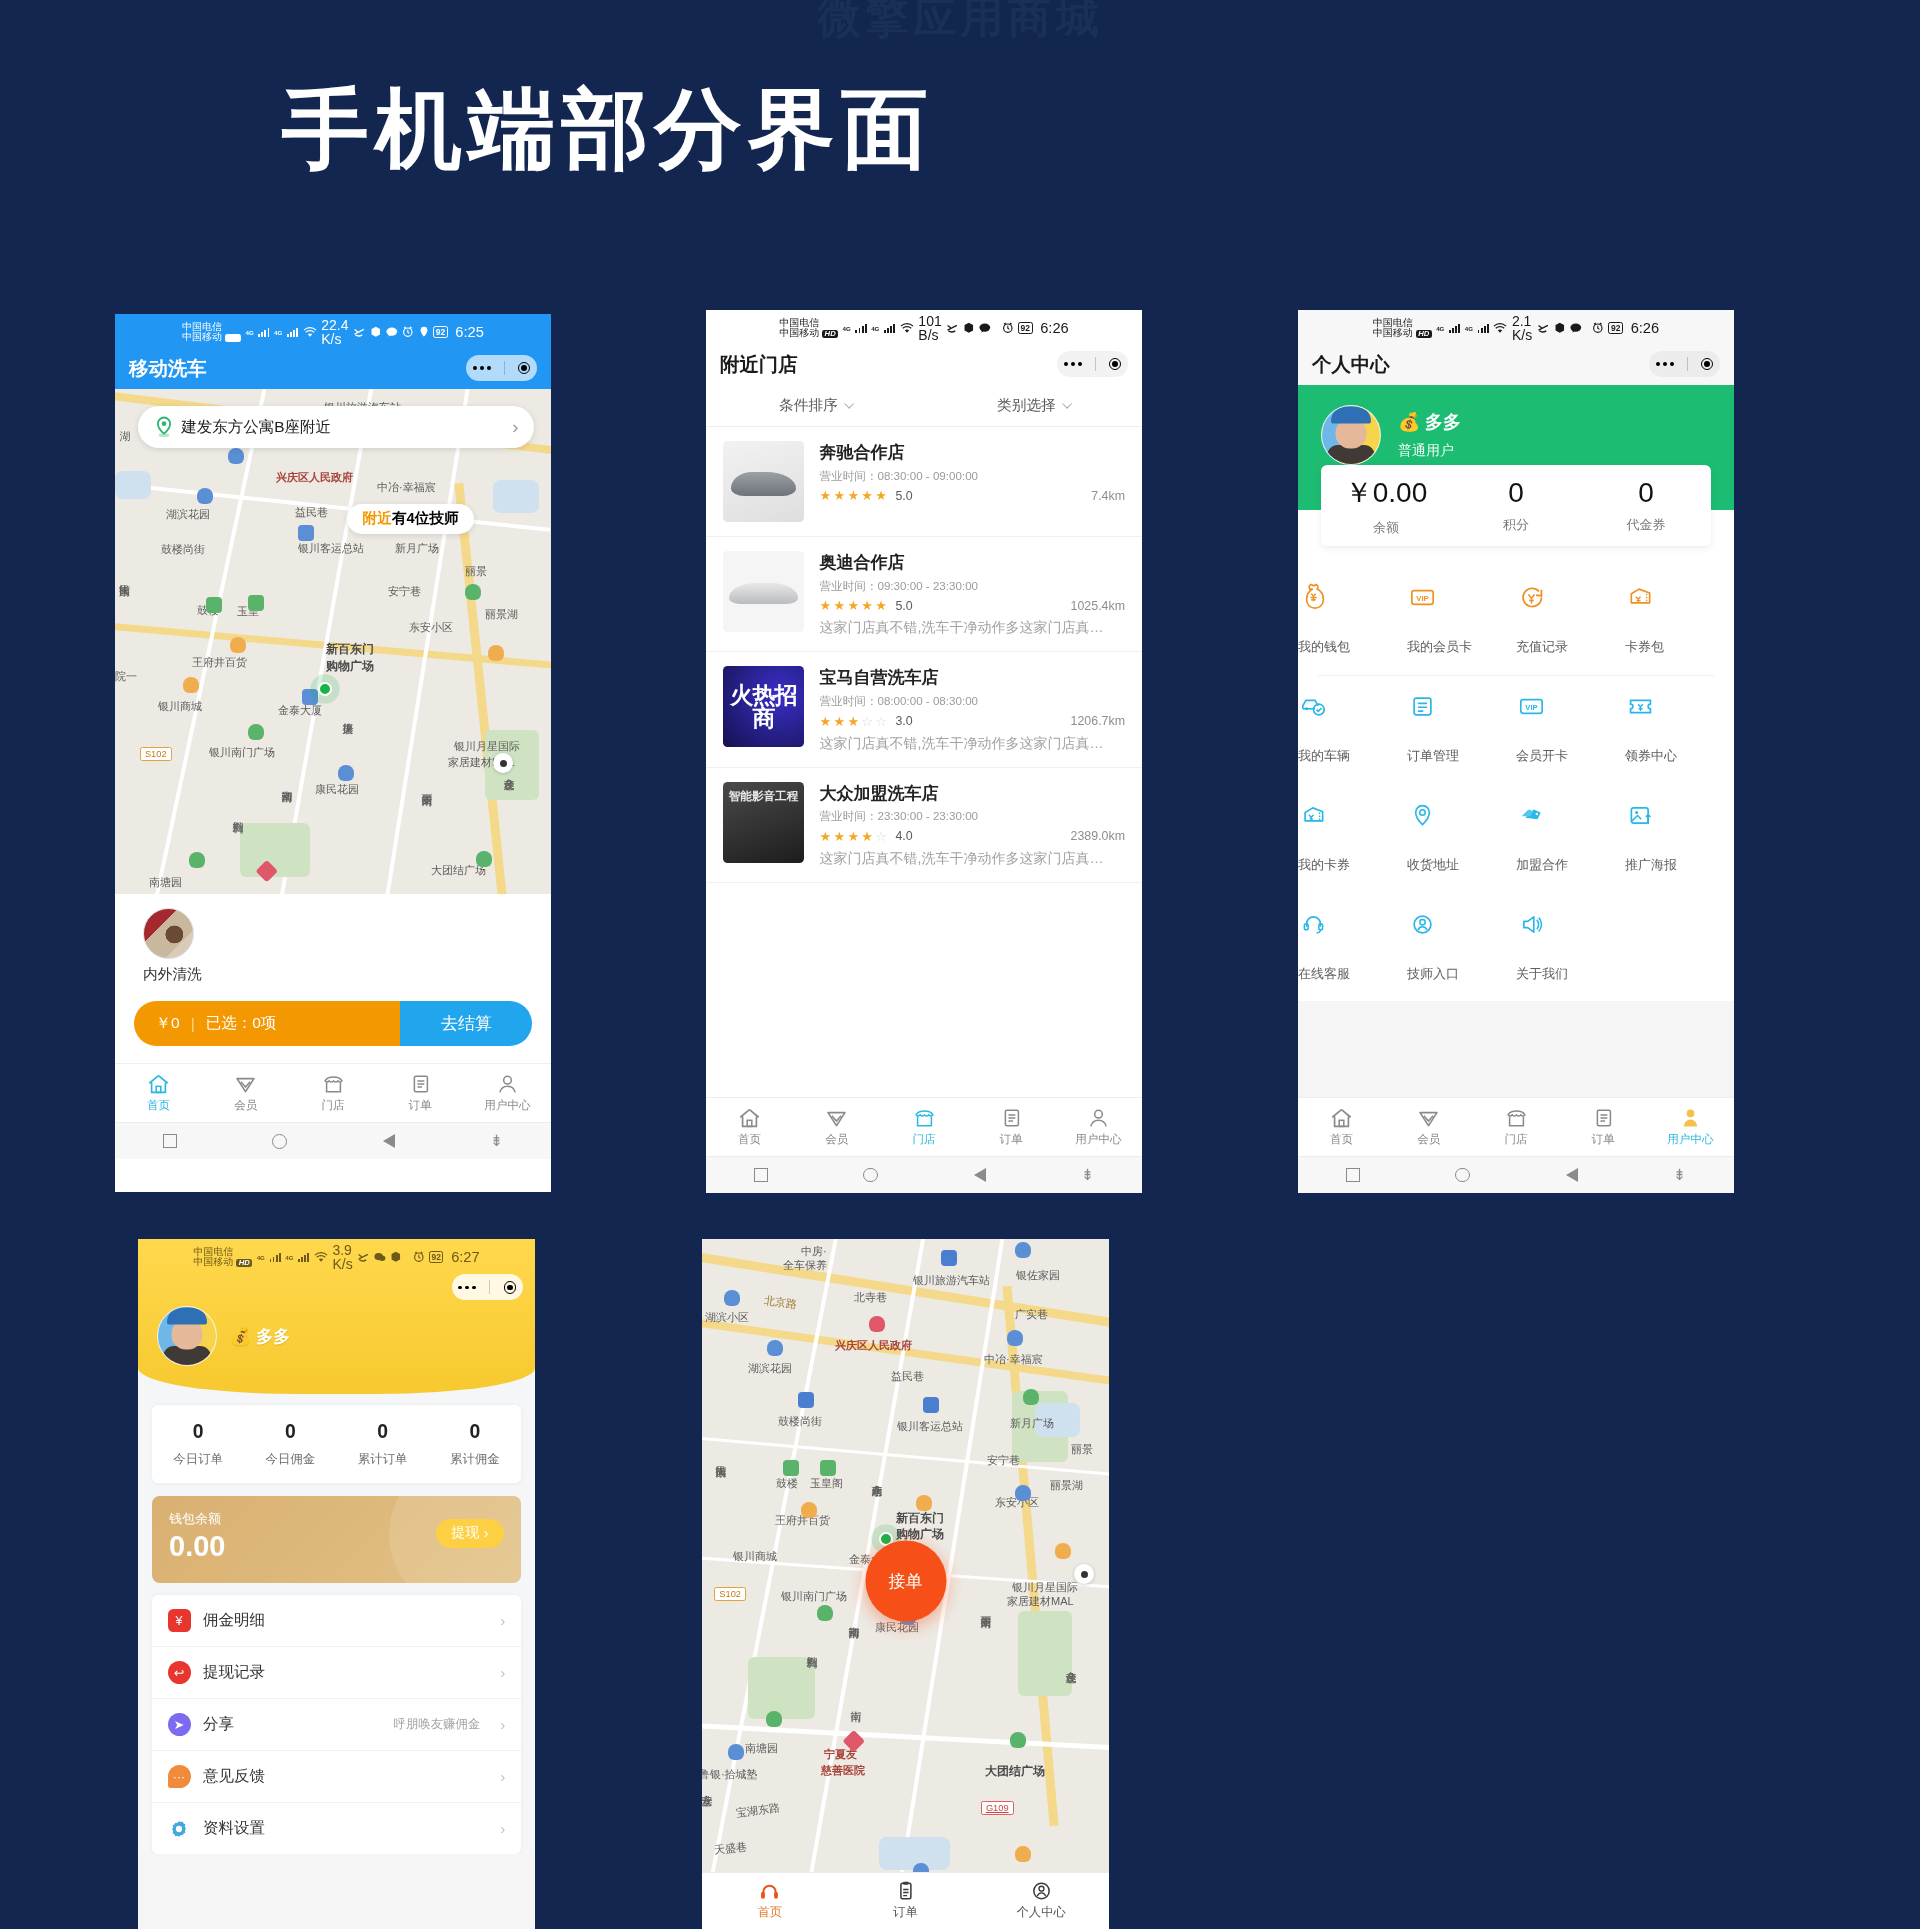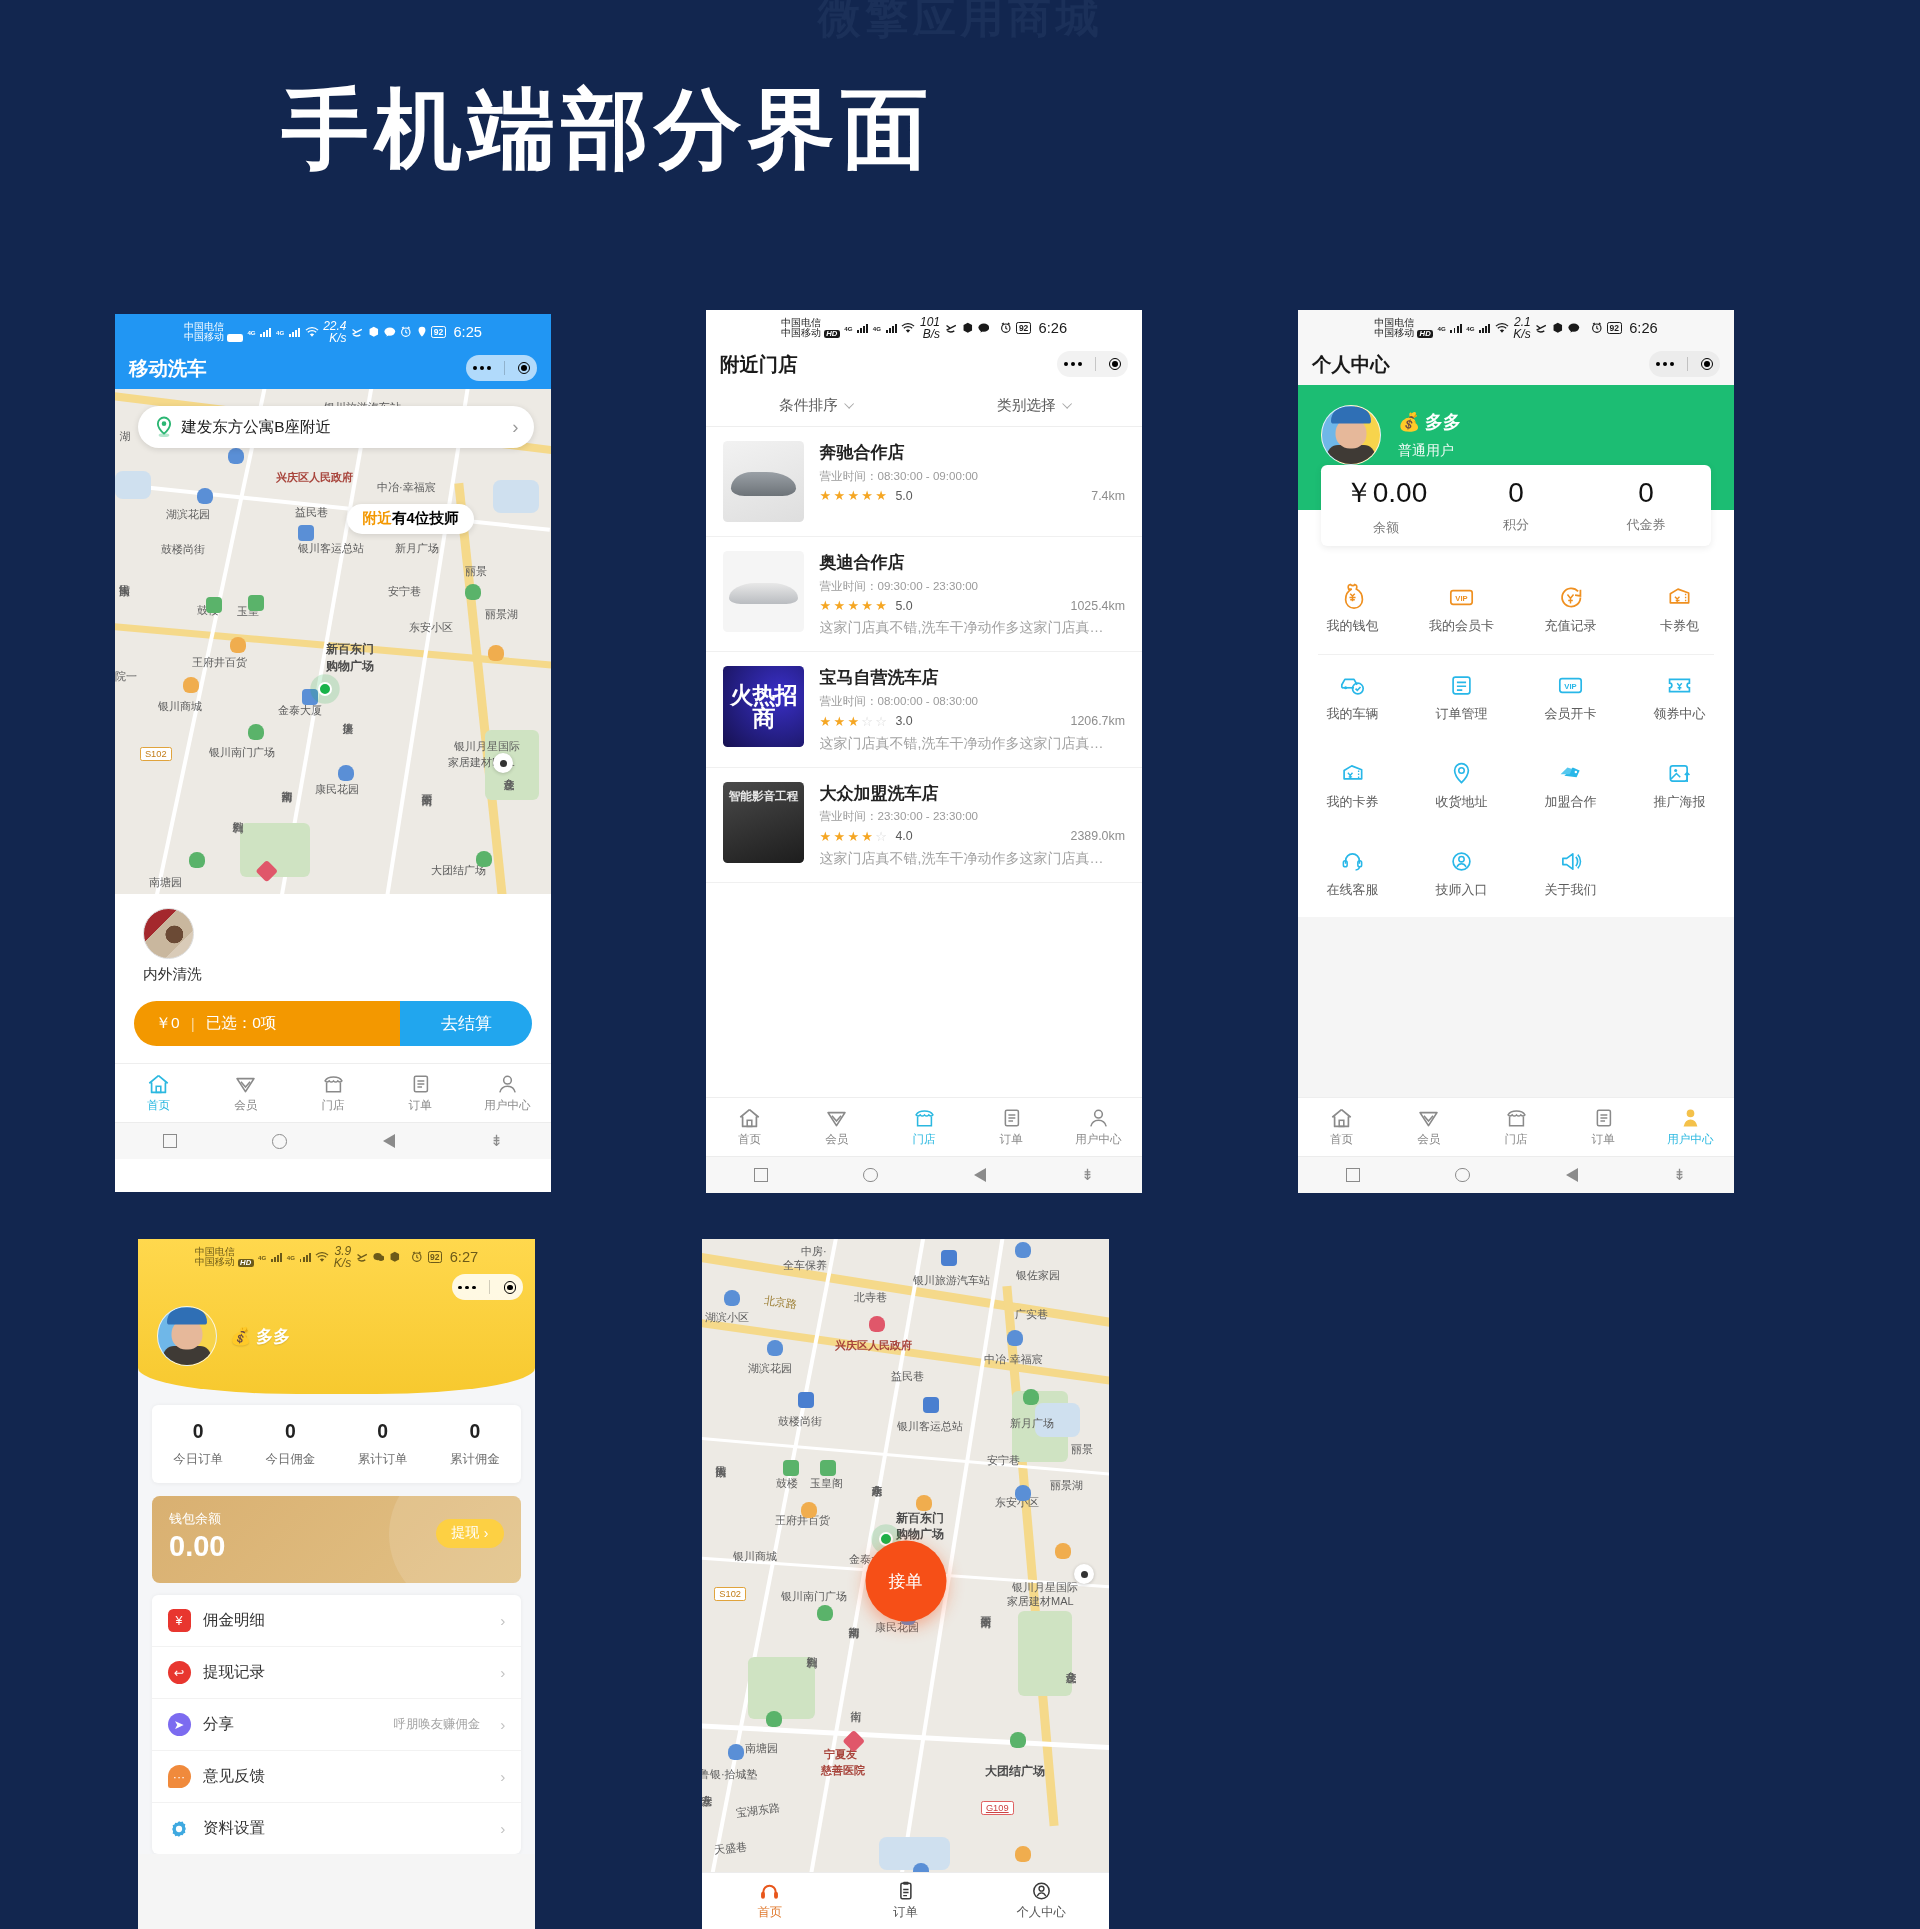--- a/index.html
+++ b/index.html
@@ -23,21 +23,21 @@
   .phone{ position:absolute; background:#ffffff; overflow:hidden; }
   .screen{ position:relative; width:100%; height:100%; overflow:hidden; background:#fff;}
 
   
   .statusbar{ display:flex; align-items:center; justify-content:center; gap:4.6px;
     height:33px; font-size:11.6px; padding:3.1px 11px 0 11px;}
   .sb-carrier{ display:flex; flex-direction:column; line-height:1.05; font-size:10px; align-items:flex-start;}
   .sb-hd{ display:inline-block; background:currentColor; color:inherit; border-radius:2.3px;
     padding:0 2.3px; font-size:7.7px; font-weight:700; margin-left:3.1px;}
   .sb-hd span{ color:#fff; }
-  .sb-spd{ font-size:12px; line-height:1.0; text-align:right;font-style:italic;}
+  .sb-spd{ font-size:14px; line-height:1.0; text-align:left;}
   .sb-batt{ border:1.2px solid currentColor; border-radius:2.3px; font-size:8.5px; padding:0 1.5px; font-weight:700;}
   .sb-time{ font-size:14.7px; margin-left:3.1px;}
   .bars{ display:inline-flex; align-items:flex-end; gap:1.2px; height:10px;}
   .bars i{ width:1.9px; background:currentColor; display:block;}
   .bars i:nth-child(1){height:3.1px}.bars i:nth-child(2){height:5px}
   .bars i:nth-child(3){height:7px}.bars i:nth-child(4){height:9.3px}
   .g4{ font-size:6.2px; vertical-align:top; font-weight:700;}
 
   
   .titlebar{ display:flex; align-items:center; justify-content:space-between; padding:0 14px; height:42px;}
@@ -142,21 +142,21 @@
     width:48px;height:22px;border-radius:11px 11px 0 0; background:#3f3a35;}
   .uname{ color:#fff; font-size:18px; font-weight:700; display:flex; align-items:center; gap:4.6px;}
   .urole{ color:rgba(255,255,255,.92); font-size:14px; margin-top:7.7px;}
   .statcard{ position:absolute; left:23px; right:23px; bottom:-36px; height:81px; background:#fff;
     border-radius:6.2px; display:flex; box-shadow:0 1.5px 7.7px rgba(0,0,0,.08);}
   .statcard .c{ flex:1; display:flex; flex-direction:column; align-items:center; justify-content:center; gap:6.2px;}
   .statcard .v{ font-size:28px; color:#111;}
   .statcard .k{ font-size:13px; color:#7a7a7a;}
   .gridwrap{ padding:56px 0 0 0; background:#fff;}
   .grid{ display:grid; grid-template-columns:repeat(4,1fr); }
-  .gi{ display:flex; flex-direction:column; align-items:center; justify-content:flex-start; gap:5px; padding:17px 0 18.6px 0;}
+  .gi{ display:flex; flex-direction:column; justify-content:flex-start; gap:26px; padding:17px 0 18.6px 0;}
   .gi .lb{ font-size:13px; color:#5e5e5e;}
   .rowsep{ height:0.8px; background:#f0f0f0; margin:0 20px;}
   .spacerfill{ background:#f5f5f5; }
 
   
   #p4{ left:138px; top:1239px; width:397px; height:690px;}
   #p4 .statusbar{ background:transparent; color:#6c5a19;}
   .yellowhead{ background:linear-gradient(180deg,#ffd84d,#f7c92f); padding-bottom:20px;
     border-bottom-left-radius:40% 26px; border-bottom-right-radius:40% 26px; position:relative;}
   .yh-top{ display:flex; align-items:center; justify-content:flex-end; padding:0 12.4px 3.1px 12.4px; height:34px;}

